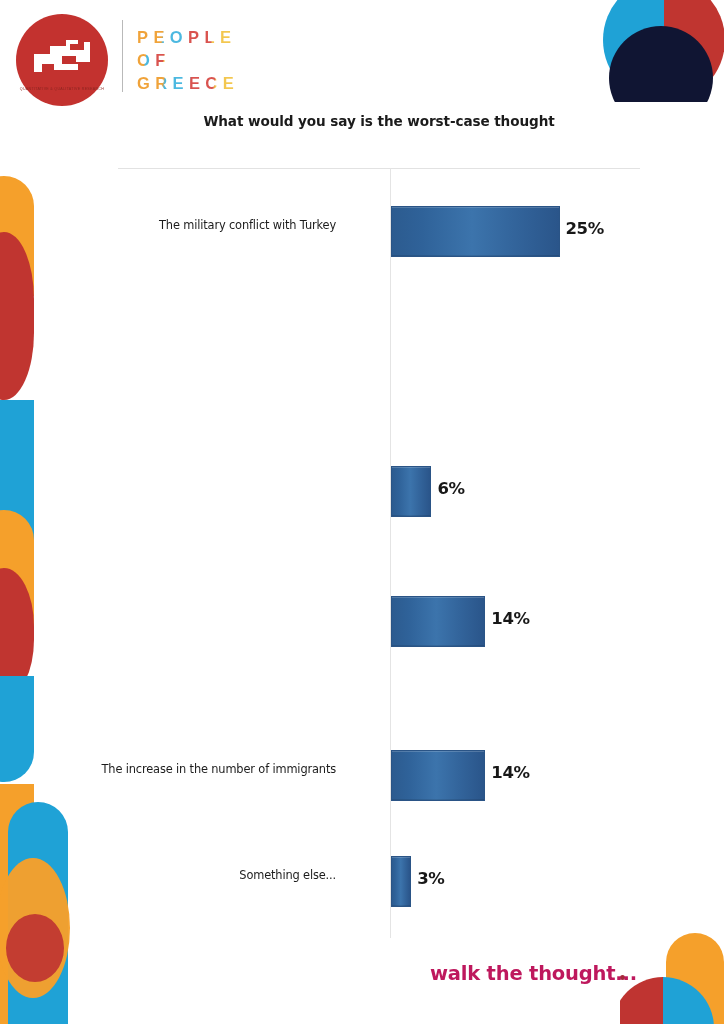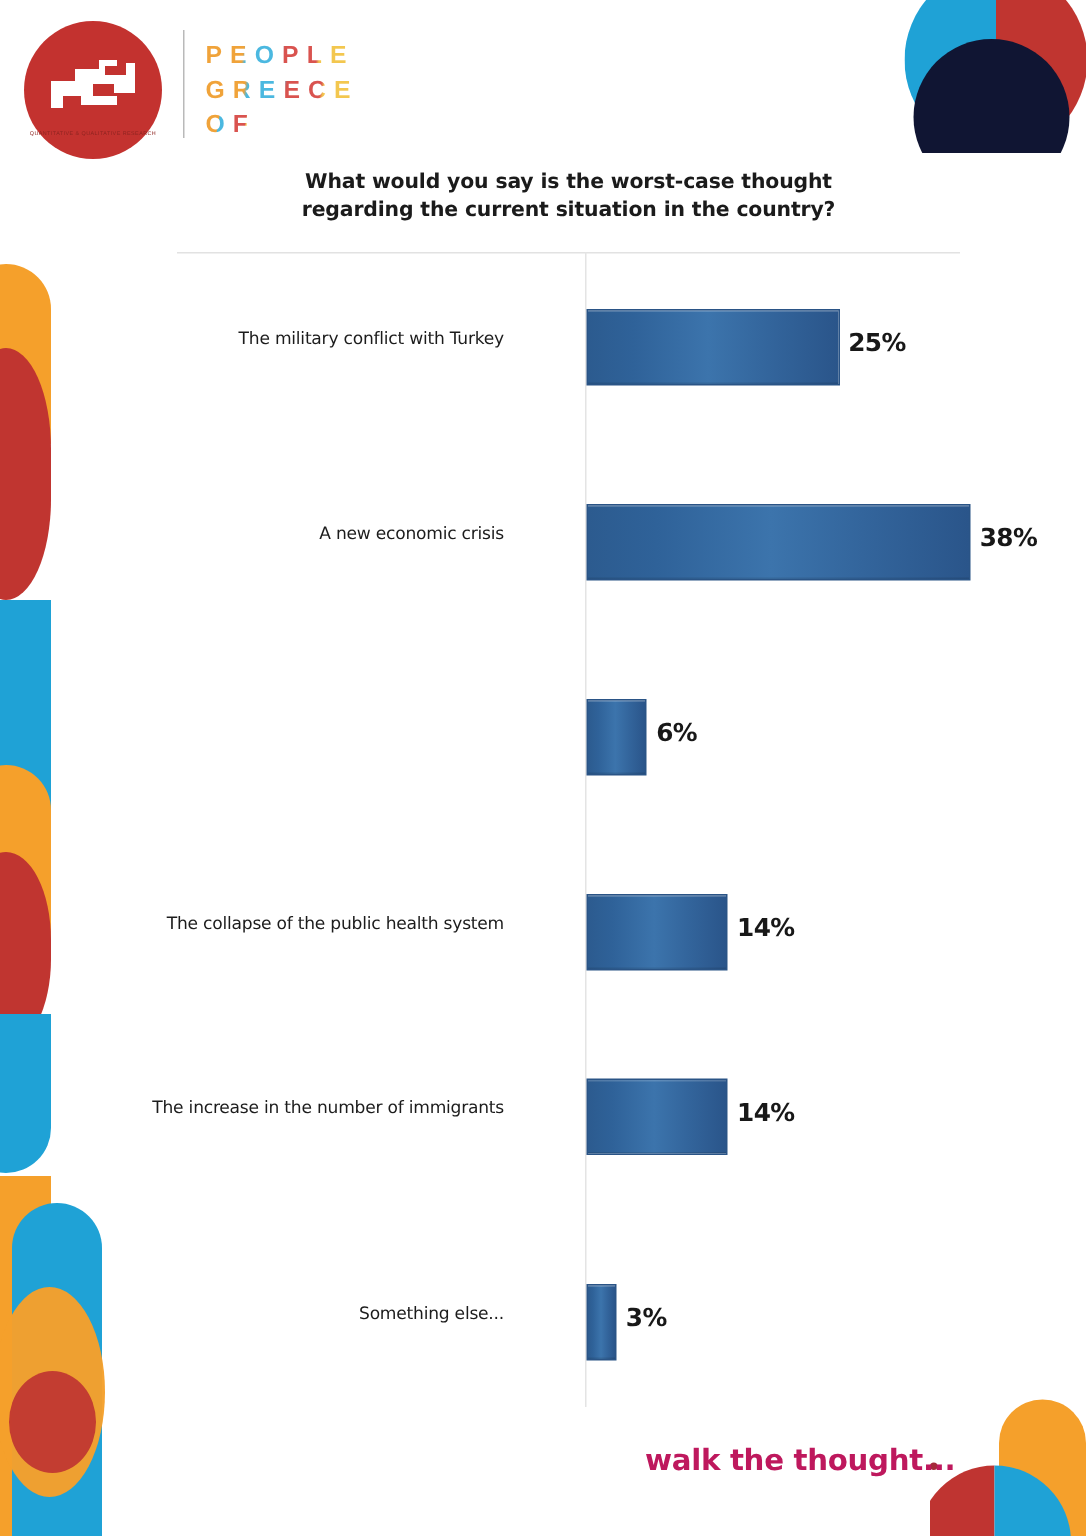--- a/index.html
+++ b/index.html
@@ -355,53 +355,46 @@
       <path d="M2 16 L18 16 L18 8 L34 8 L34 2 L46 2 L46 6 L38 6 L38 12 L52 12 L52 4 L58 4 L58 24 L44 24 L44 18 L30 18 L30 26 L46 26 L46 32 L22 32 L22 26 L10 26 L10 34 L2 34 Z" fill="#ffffff"></path>
       <rect x="22" y="20" width="8" height="5" fill="#ffffff"></rect>
     </svg>
     <div class="tagtiny">QUANTITATIVE &amp; QUALITATIVE RESEARCH</div>
   </div>
 
   <div class="brand-divider"></div>
 
   <div class="brand-name">
     <div class="brand-line"><span>PEOPLE</span></div>
+    <div class="brand-line"><span>OF</span></div>
     <div class="brand-line"><span>GREECE</span></div>
-    <div class="brand-line"><span>OF</span></div>
   </div>
 
   <div class="chart-title">
     <span class="t-line">What would you say is the worst-case thought</span>
-    <span class="t-line">regarding the current situation in the country?</span>
   </div>
 
   <div class="chart-top-rule"></div>
   <div class="chart-axis"></div>
 
   <div class="plot" id="plot">
       <div class="row" style="top: 0px;">
         <div class="row-label">The military conflict with Turkey</div>
         <div class="bar" style="width: 168.5px;"></div>
         <div class="bar-value" style="left: 565.5px;">25%</div>
       </div>
-      <div class="row" style="top: 130px;">
-        <div class="row-label">A new economic crisis</div>
-        <div class="bar" style="width: 256.12px;"></div>
-        <div class="bar-value" style="left: 653.12px;">38%</div>
-      </div>
       <div class="row" style="top: 260px;">
         <div class="bar" style="width: 40.44px;"></div>
         <div class="bar-value" style="left: 437.44px;">6%</div>
       </div>
       <div class="row" style="top: 390px;">
-        <div class="row-label">The collapse of the public health system</div>
         <div class="bar" style="width: 94.36px;"></div>
         <div class="bar-value" style="left: 491.36px;">14%</div>
       </div>
-      <div class="row" style="top: 513px;">
+      <div class="row" style="top: 544px;">
         <div class="row-label">The increase in the number of immigrants</div>
         <div class="bar" style="width: 94.36px;"></div>
         <div class="bar-value" style="left: 491.36px;">14%</div>
       </div>
       <div class="row" style="top: 650px;">
         <div class="row-label">Something else...</div>
         <div class="bar" style="width: 20.22px;"></div>
         <div class="bar-value" style="left: 417.22px;">3%</div>
       </div>
     </div>

